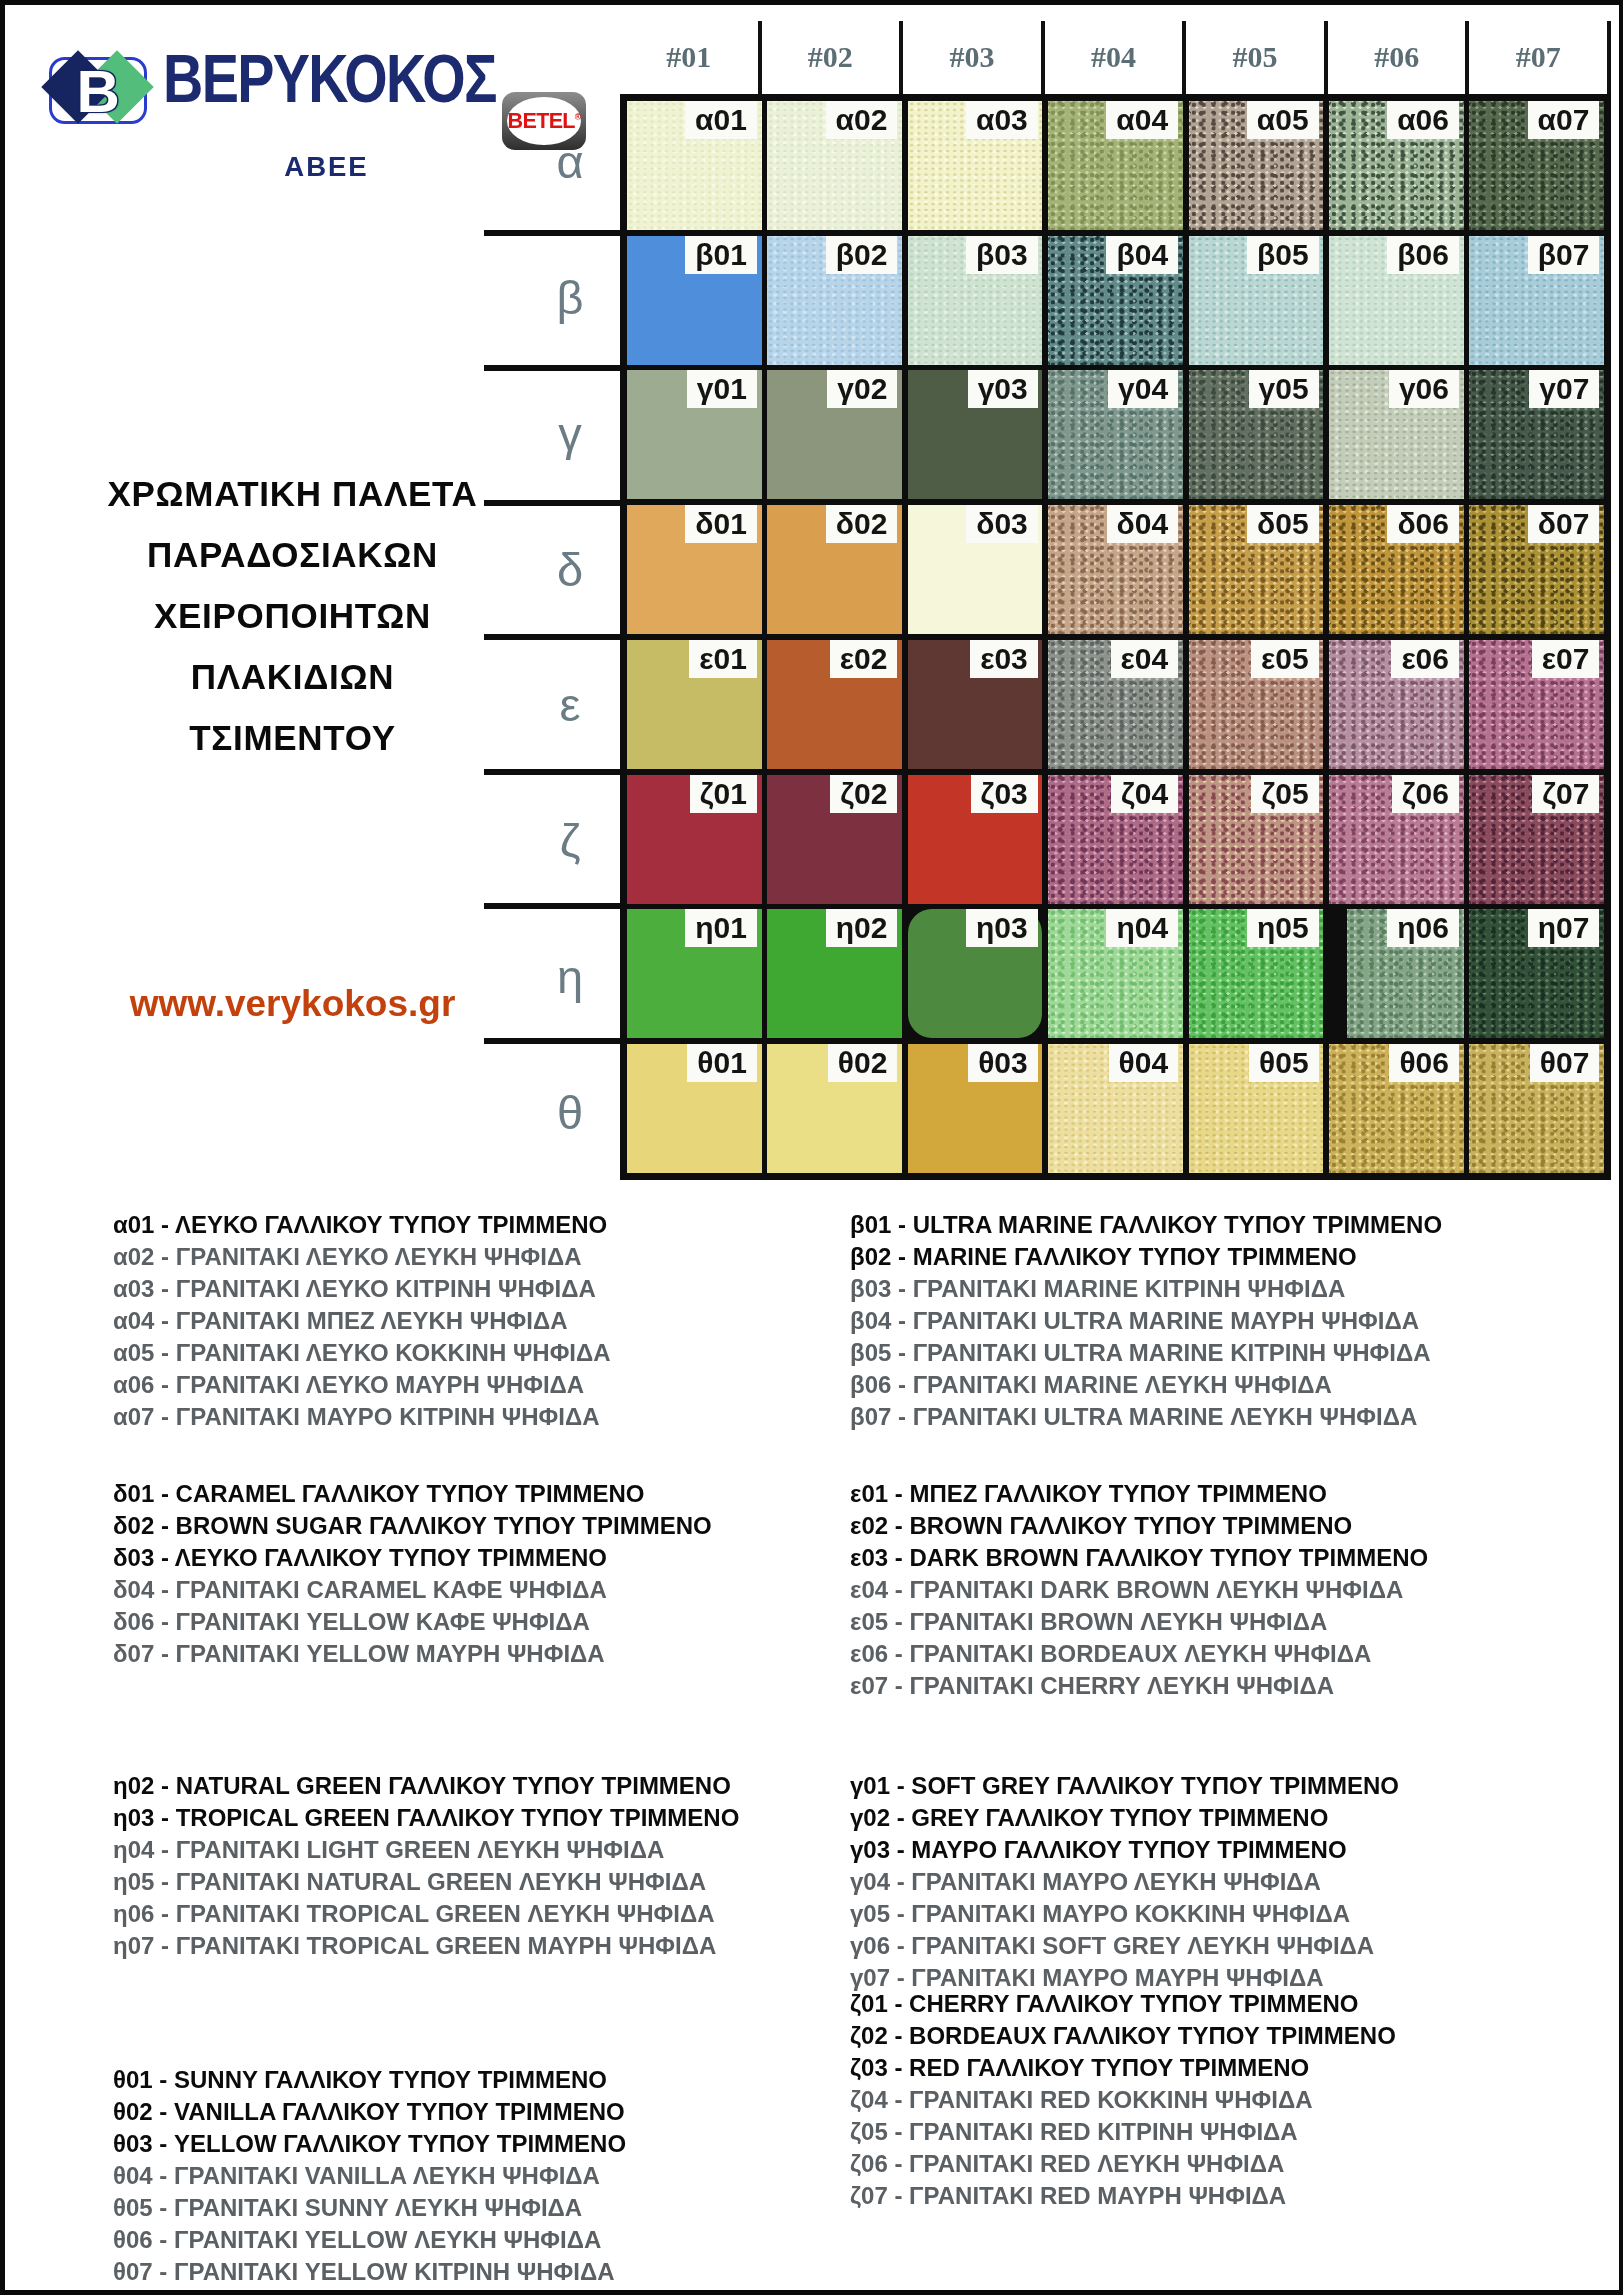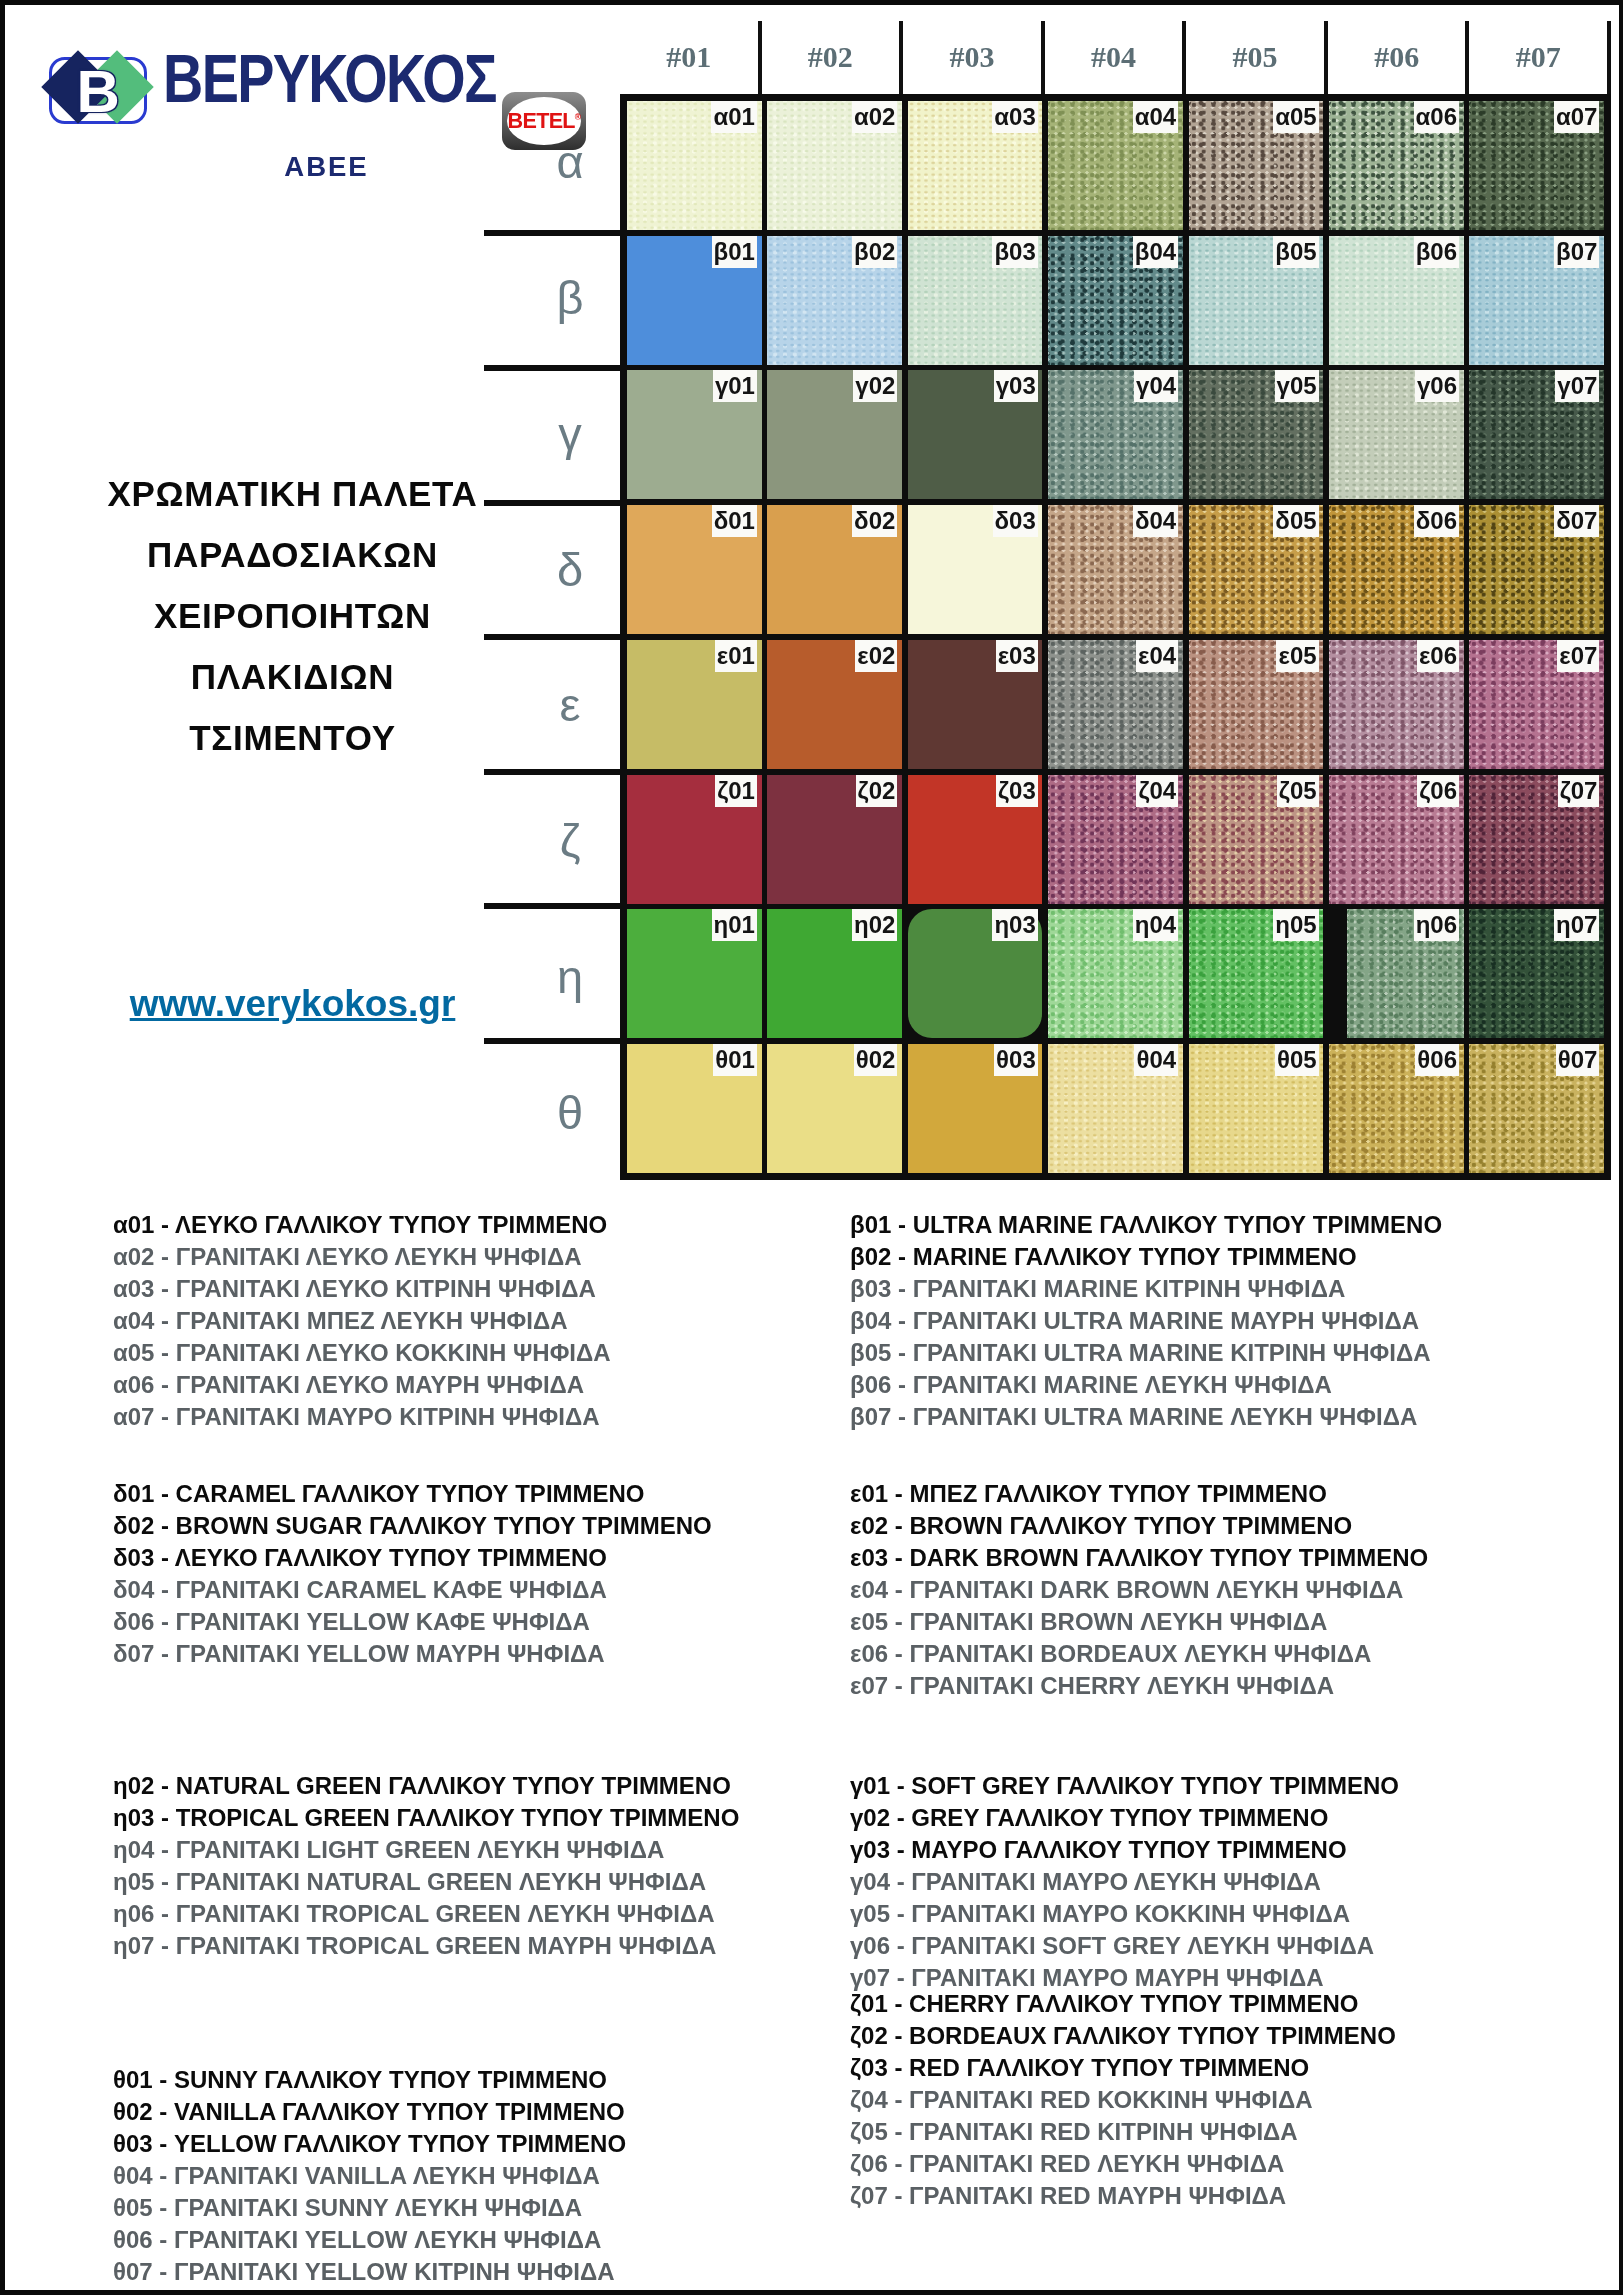--- a/index.html
+++ b/index.html
@@ -32,21 +32,21 @@
   
   .col-headers{position:absolute;left:615px;top:15.7px;width:991px;height:73px;display:grid;grid-template-columns:repeat(7,1fr);font-family:Liberation Serif, serif;}
   .col-header{border-right:4.6px solid #101010;display:flex;align-items:center;justify-content:center;
     font-weight:bold;font-size:30px;color:#5c6e75;}
   .row-labels{position:absolute;left:522px;top:89px;width:86px;height:1086px;display:grid;grid-template-rows:repeat(8,1fr);}
   .row-label{display:flex;align-items:center;justify-content:center;font-size:47px;color:#6b7c84;}
   .grid{position:absolute;left:615px;top:89px;width:991px;height:1086px;box-sizing:border-box;
     border:7.8px solid #0d0d0d;background:#0d0d0d;display:grid;
     grid-template-columns:repeat(7,1fr);grid-template-rows:repeat(8,1fr);gap:5.9px;}
   .sw{position:relative;}
-  .tag{position:absolute;top:0;right:4.6px;background:#fafaf7;color:#141414;font-weight:bold;font-size:24px;padding:2px 2px;}
+  .tag{position:absolute;top:0;right:4.6px;background:#fafaf7;color:#141414;font-weight:bold;font-size:30px;padding:2px 10px;}
   .stub{position:absolute;left:479px;width:145px;height:5.9px;background:#0d0d0d;}
   
   .legend-group{position:absolute;width:739px;font-weight:bold;font-size:24px;line-height:32px;white-space:nowrap;}
   .lg-left{left:108px;}
   .lg-right{left:845px;}
   .legend-line{color:#5a6064;}
   .legend-line.emph{color:#0b0b0b;}
 </style>
 </head>
 <body>
@@ -70,21 +70,21 @@
   </div>
 
   <div class="title-block" id="title-block">
       <div>ΧΡΩΜΑΤΙΚΗ ΠΑΛΕΤΑ</div>
       <div>ΠΑΡΑΔΟΣΙΑΚΩΝ</div>
       <div>ΧΕΙΡΟΠΟΙΗΤΩΝ</div>
       <div>ΠΛΑΚΙΔΙΩΝ</div>
       <div>ΤΣΙΜΕΝΤΟΥ</div>
     </div>
 
-  <div class="url" id="site-url" style="color: #0369a1; text-decoration: underline;">www.verykokos.gr</div>
+  <div class="url" id="site-url" style="color: #c2410c;">www.verykokos.gr</div>
 
   <div class="col-headers" id="col-headers">
       <div class="col-header">#01</div>
       <div class="col-header">#02</div>
       <div class="col-header">#03</div>
       <div class="col-header">#04</div>
       <div class="col-header">#05</div>
       <div class="col-header">#06</div>
       <div class="col-header">#07</div>
     </div>

